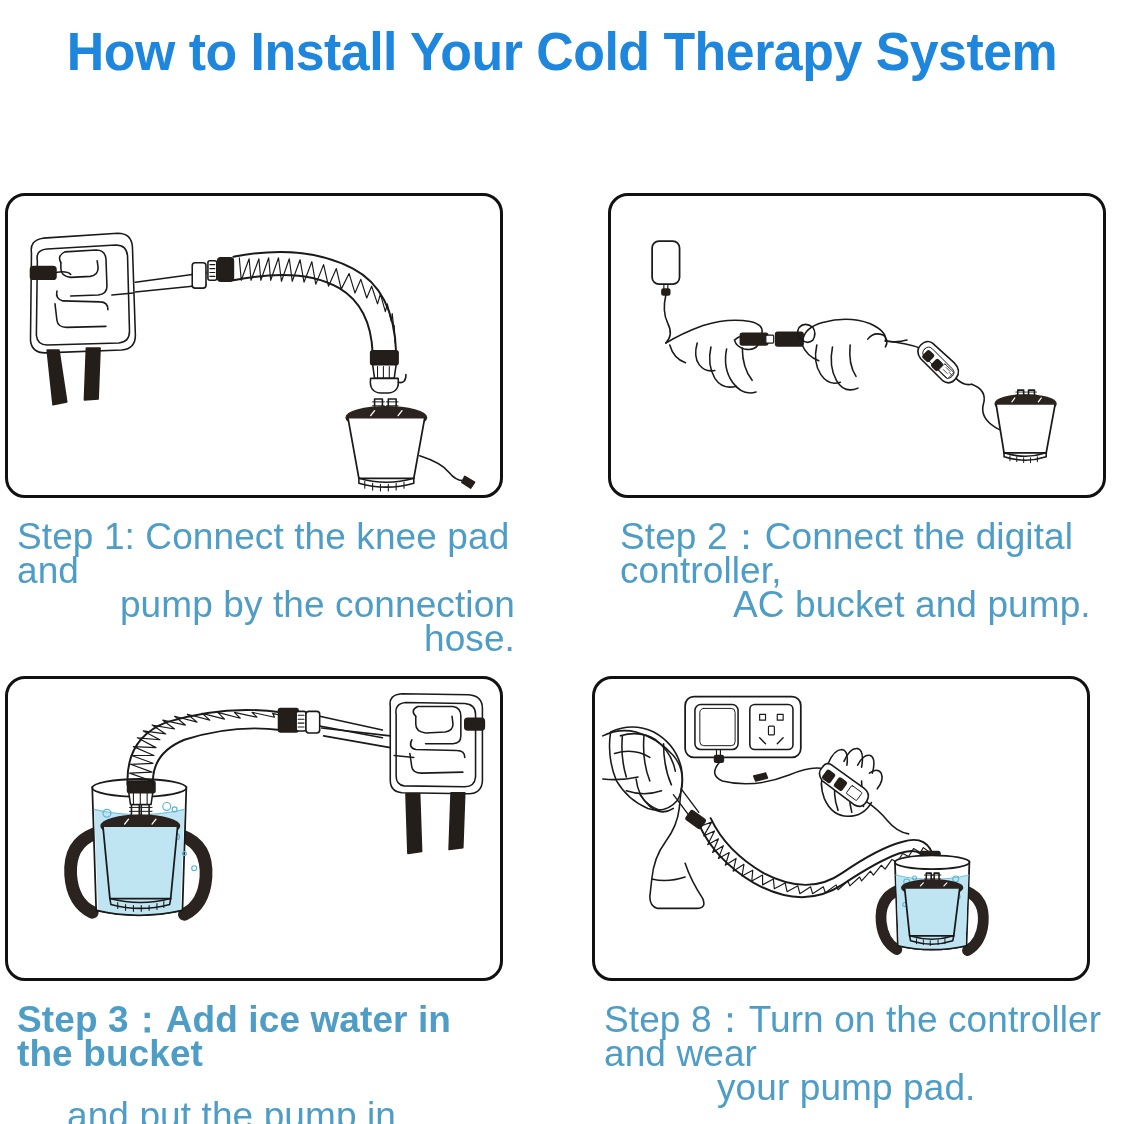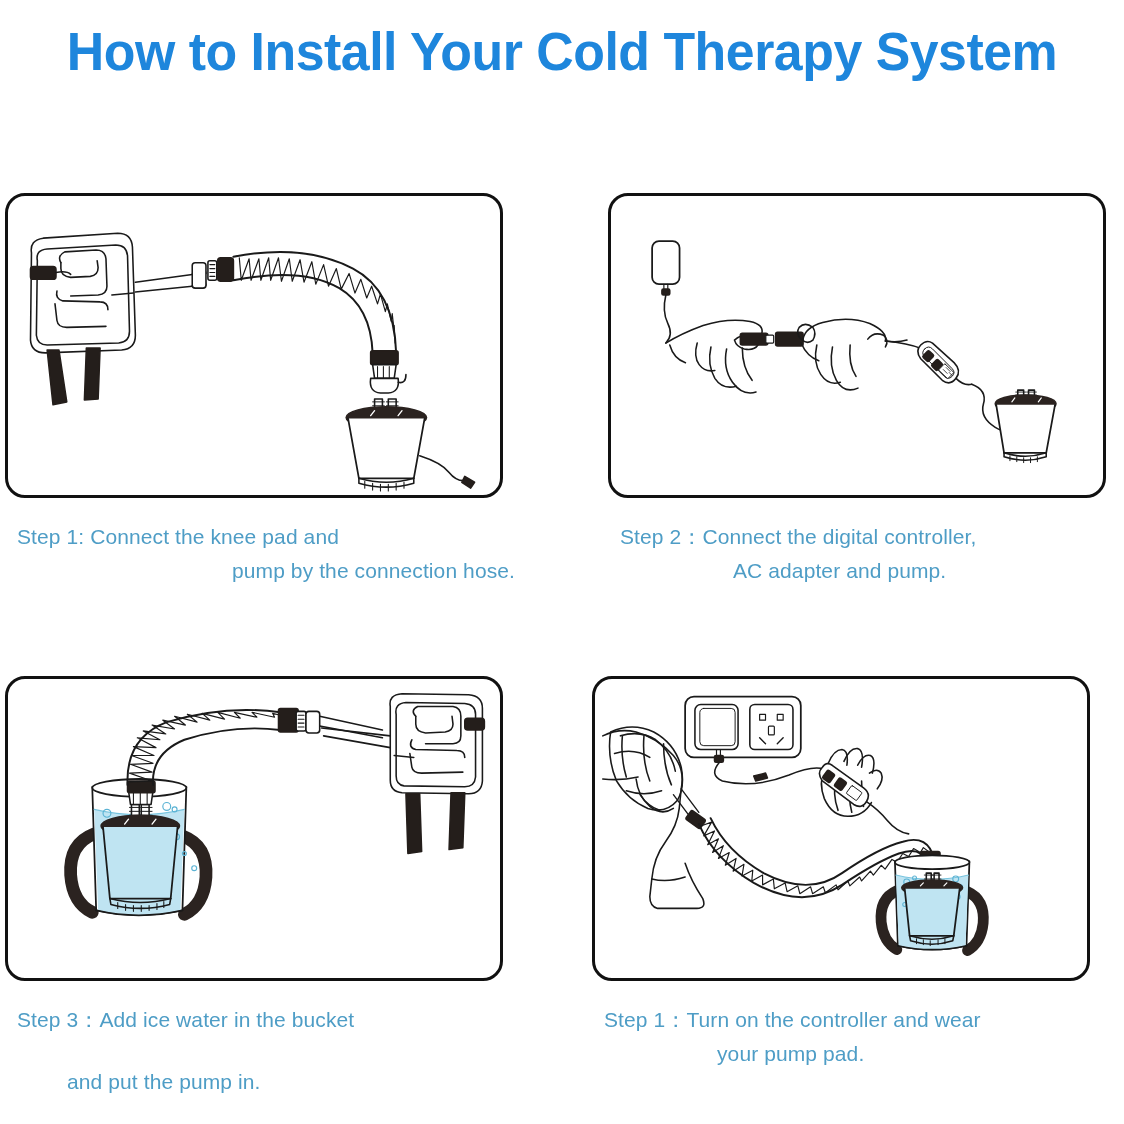--- a/index.html
+++ b/index.html
@@ -42,32 +42,32 @@
     overflow:hidden;
     box-sizing:border-box;
   }
   .panel svg{display:block;width:100%;height:100%;}
 
   
   .caption{
     margin-top:22px;
     width:510px;
     color:#4E9DC6;
-    font-size:21px;
+    font-size:37px;
     line-height:34px;
     font-weight:400;
     letter-spacing:0.1px;
   }
   .caption .l1{display:block;}
   .caption .l2{display:block;}
   .cap-1 .l1{padding-left:12px;}
   .cap-1 .l2{padding-left:104px;text-align:right;}
   .cap-2 .l1{padding-left:12px;}
   .cap-2 .l2{padding-left:125px;}
-  .cap-3 .l1{padding-left:12px;}
+  .cap-3 .l1{padding-left:12px;font-weight:bold;}
   .cap-3 .l2{padding-left:62px;margin-top:28px;}
   .cap-4 .l1{padding-left:12px;}
   .cap-4 .l2{padding-left:125px;}
 </style>
 </head>
 <body>
 
 <div id="page">
 
   <div class="title">How to Install Your Cold Therapy System</div>
@@ -231,21 +231,21 @@
             <path d="M399,262 Q421,269 442,262"></path>
             <path d="M399,262 L399,266 Q421,273 442,266 L442,262"></path>
             <path d="M405,265 L405,270 M412,266 L412,271 M419,267 L419,272
                      M426,267 L426,272 M433,266 L433,271" stroke-width="1"></path>
           </g>
         </g>
       </svg>
     </div>
     <div class="caption cap-2">
       <span class="l1">Step 2：Connect the digital controller,</span>
-      <span class="l2">AC adapter and pump.</span>
+      <span class="l2">AC bucket and pump.</span>
     </div>
   </div>
 
   <div class="step step-3">
     <div class="panel">
       <svg viewBox="0 0 498 305" xmlns="http://www.w3.org/2000/svg">
         <g fill="none" stroke="#1a1a1a" stroke-width="1.6" stroke-linecap="round" stroke-linejoin="round">
 
           <g>
             <path d="M86,158 Q60,168 62,200 Q64,228 84,238" stroke="#2b2320" stroke-width="13"></path>
@@ -452,18 +452,18 @@
             <path d="M314,214 L319,262 L364,262 L370,214" fill="#BFE4F2" stroke="#1a1a1a" stroke-width="1.8"></path>
             <path d="M319,262 Q342,269 364,262"></path>
             <path d="M319,262 L320,267 Q342,274 363,267 L364,262"></path>
             <path d="M326,265 L326,270 M333,266 L333,271 M340,267 L340,272
                      M348,266 L348,271 M355,265 L355,270" stroke-width="1"></path>
           </g>
         </g>
       </svg>
     </div>
     <div class="caption cap-4">
-      <span class="l1">Step 1：Turn on the controller and wear</span>
+      <span class="l1">Step 8：Turn on the controller and wear</span>
       <span class="l2">your pump pad.</span>
     </div>
   </div>
 
 </div>
 
 </body></html>

